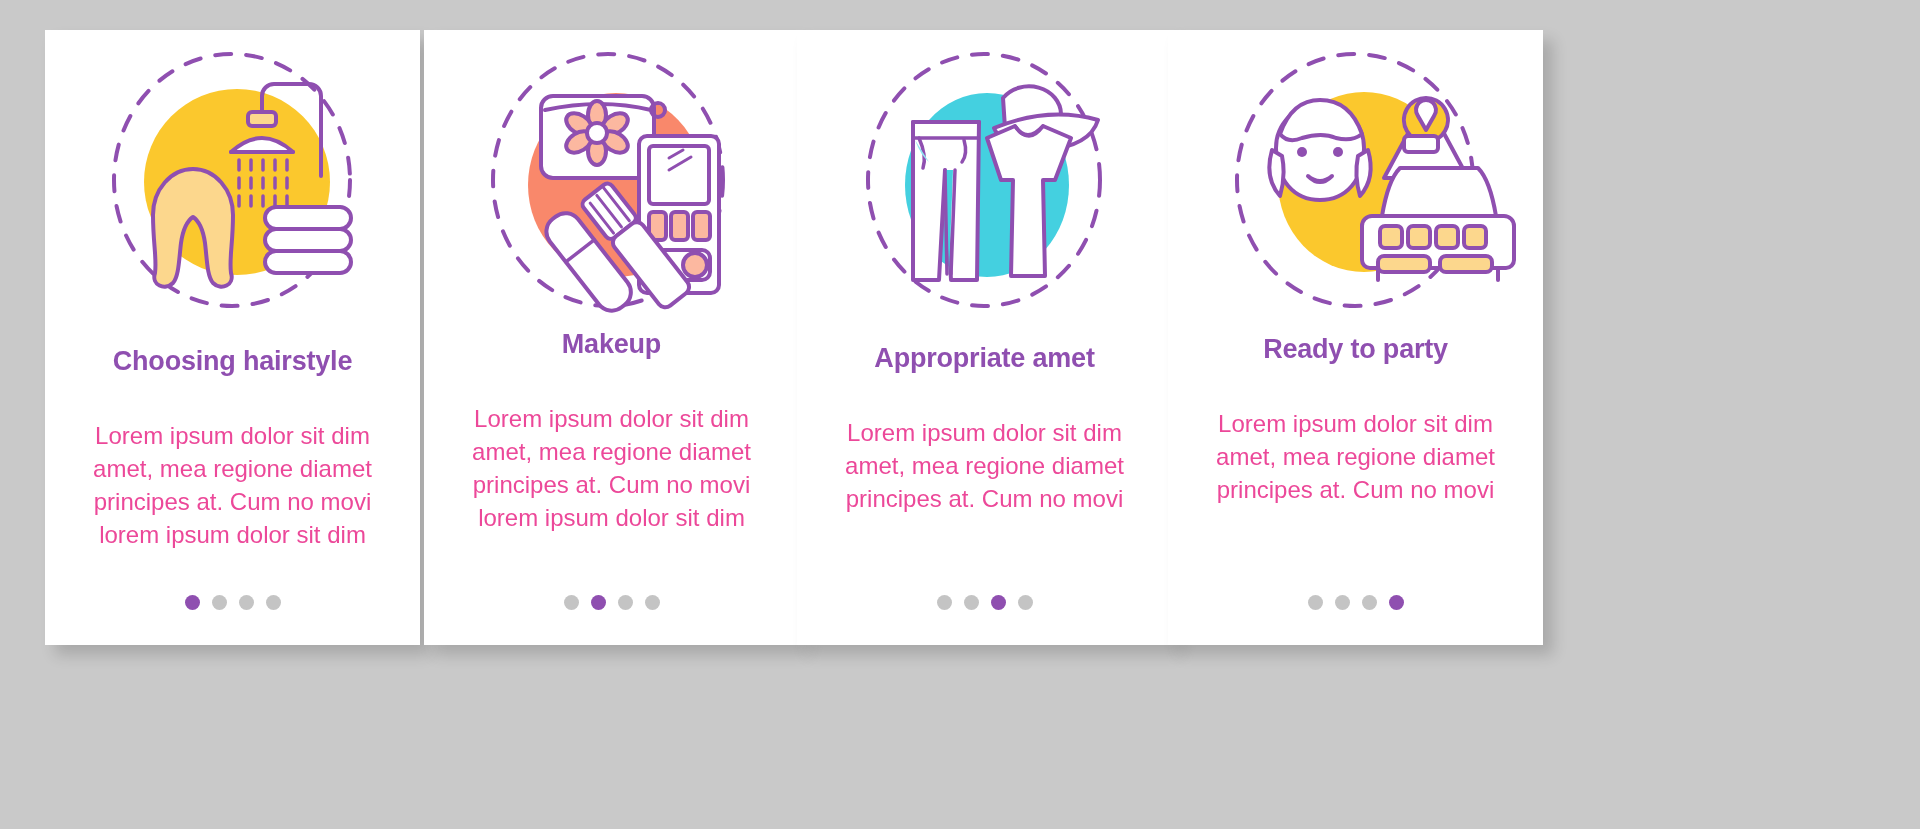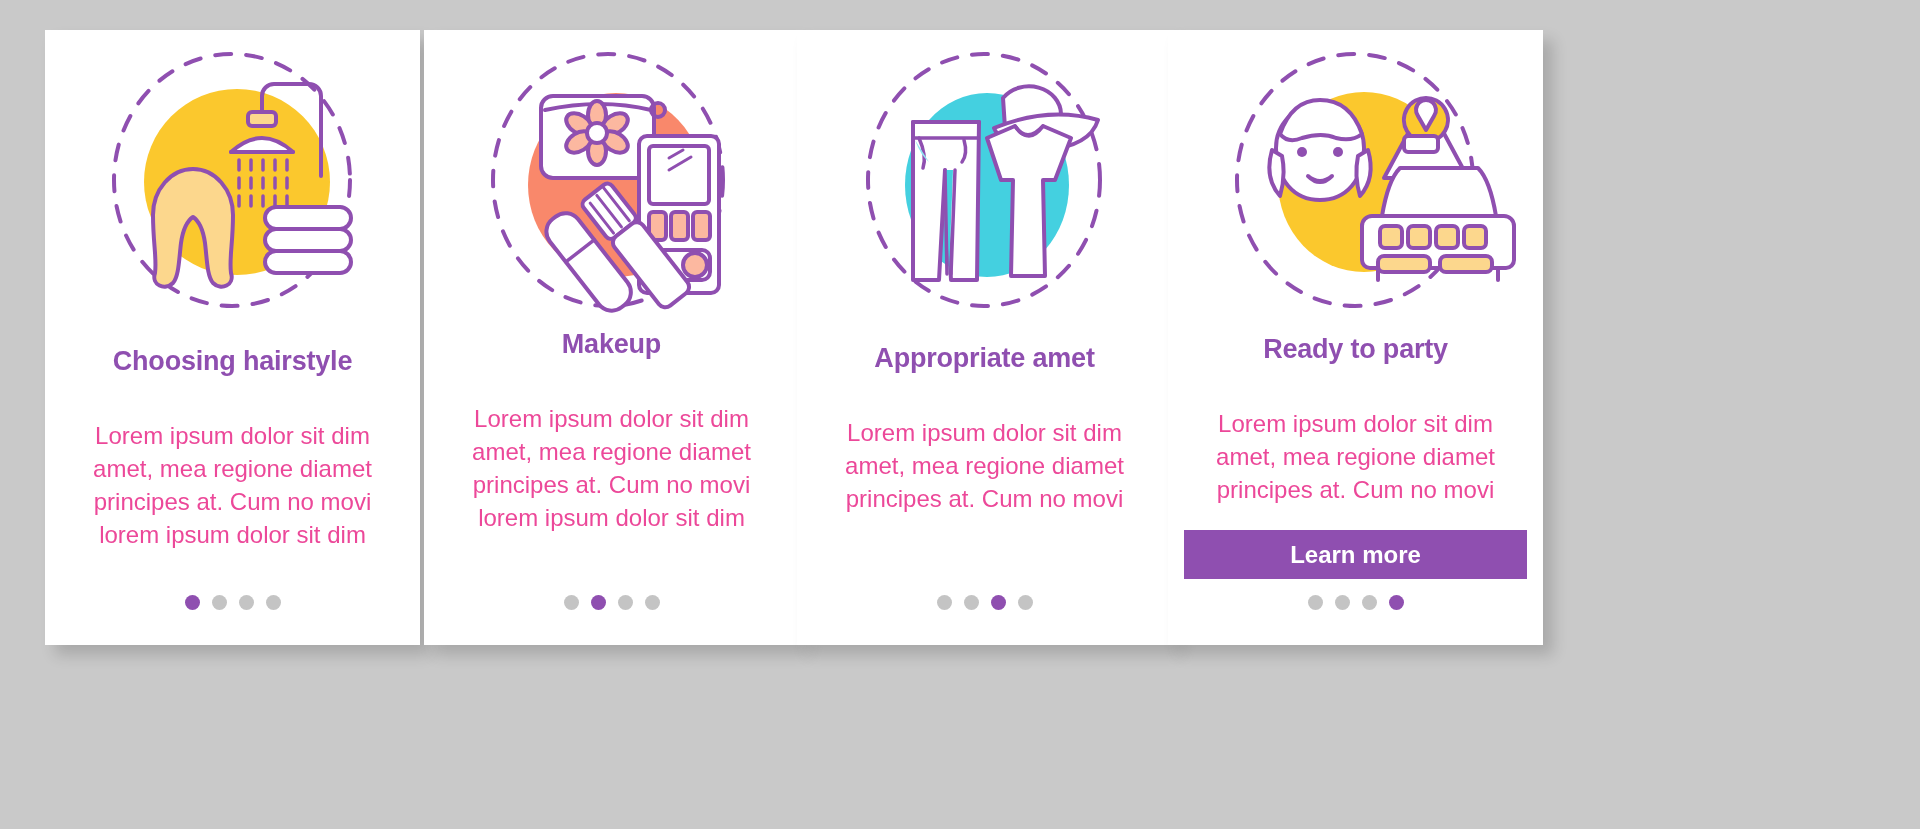--- a/index.html
+++ b/index.html
@@ -302,21 +302,20 @@
             <rect x="296" y="196" width="22" height="22" rx="5"></rect>
             <rect x="210" y="226" width="52" height="16" rx="6"></rect>
             <rect x="272" y="226" width="52" height="16" rx="6"></rect>
           </g>
           <path d="M210 238 v12 M330 238 v12" stroke-width="4"></path>
         </g>
       </svg>
     </div>
     <h2 class="card-title">Ready to party</h2>
     <p class="card-body">Lorem ipsum dolor sit dim amet, mea regione diamet principes at. Cum no movi</p>
-    <button class="cta">Learn more</button>
     <div class="dots">
       <span class="dot"></span>
       <span class="dot"></span>
       <span class="dot"></span>
       <span class="dot active"></span>
     </div>
   </div>
 
 </div>
 

